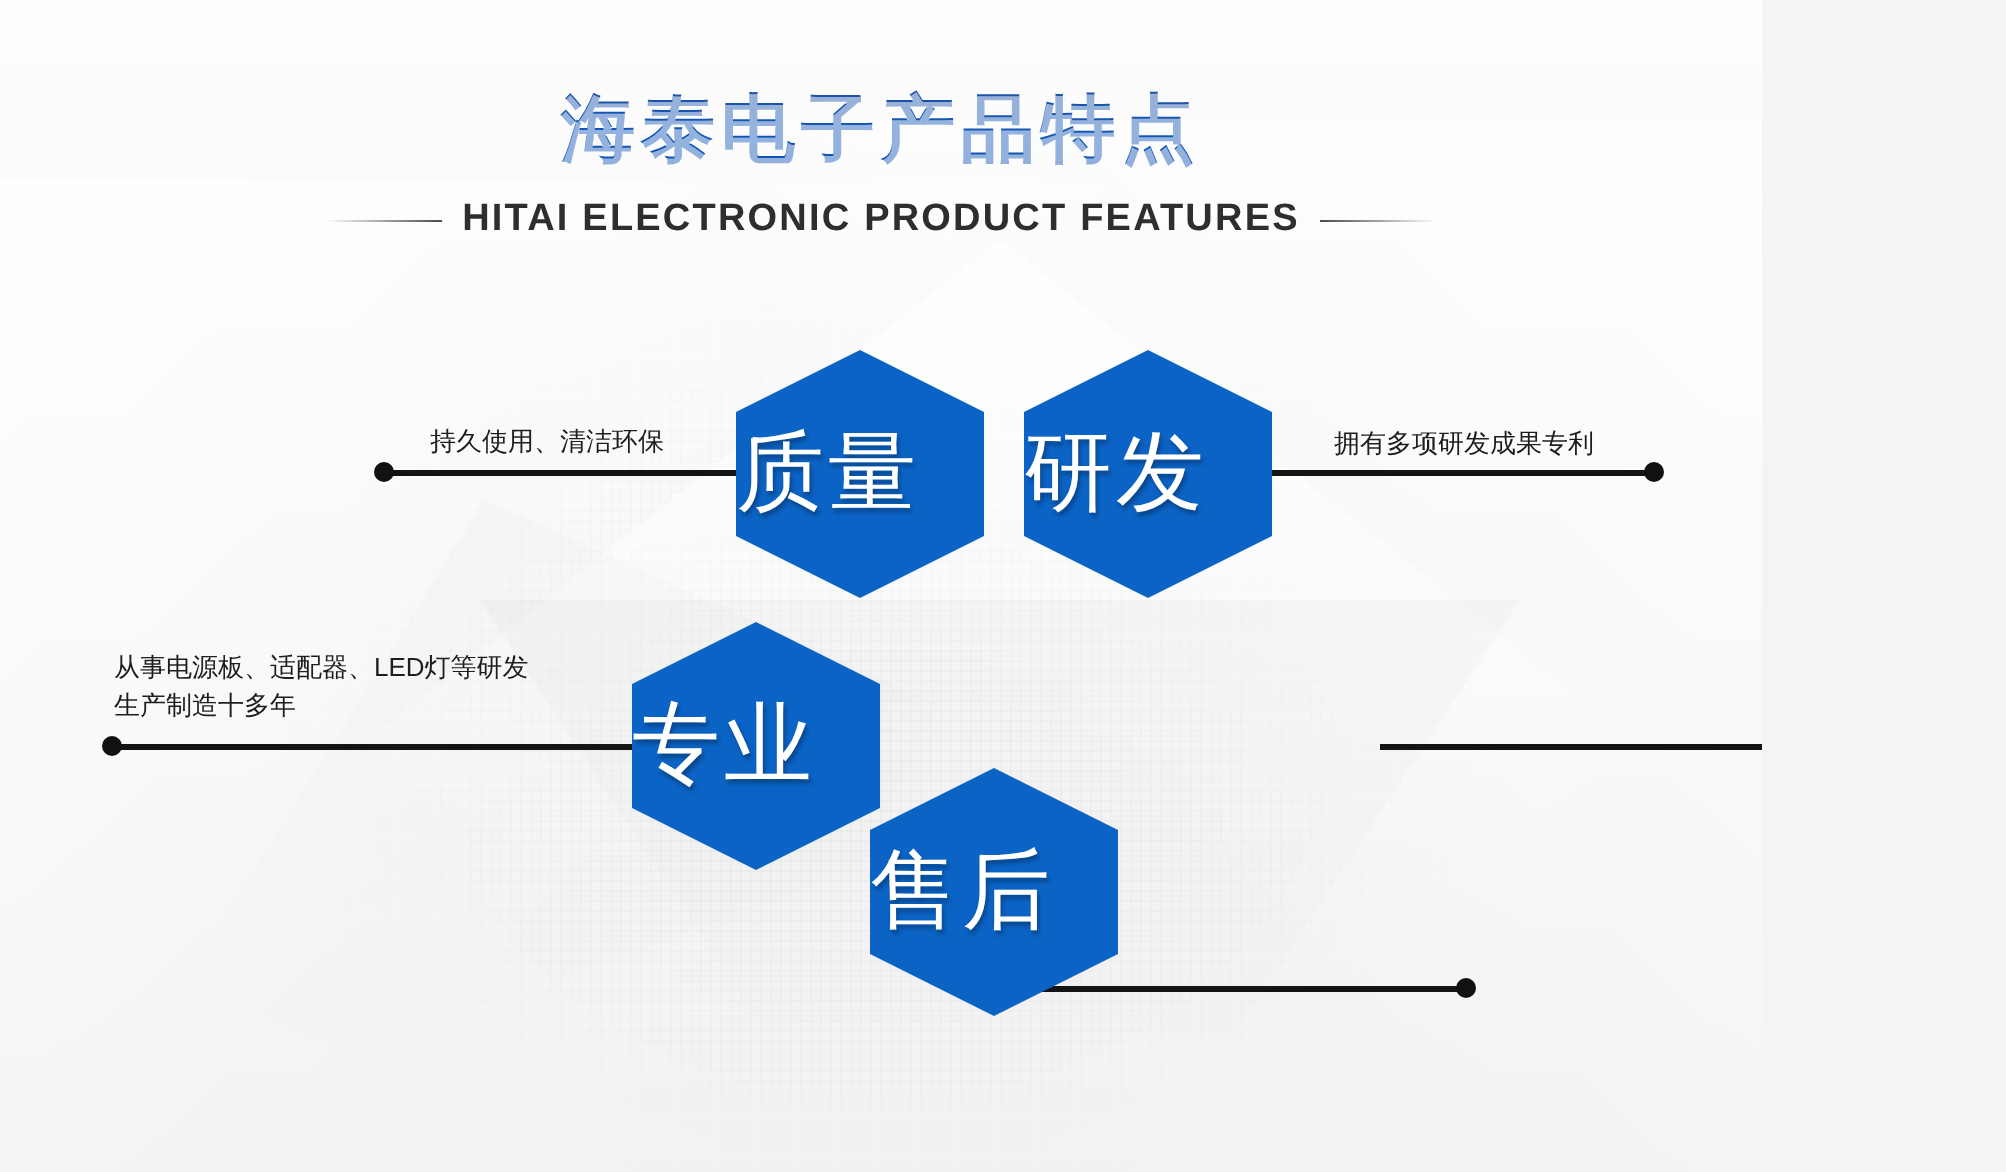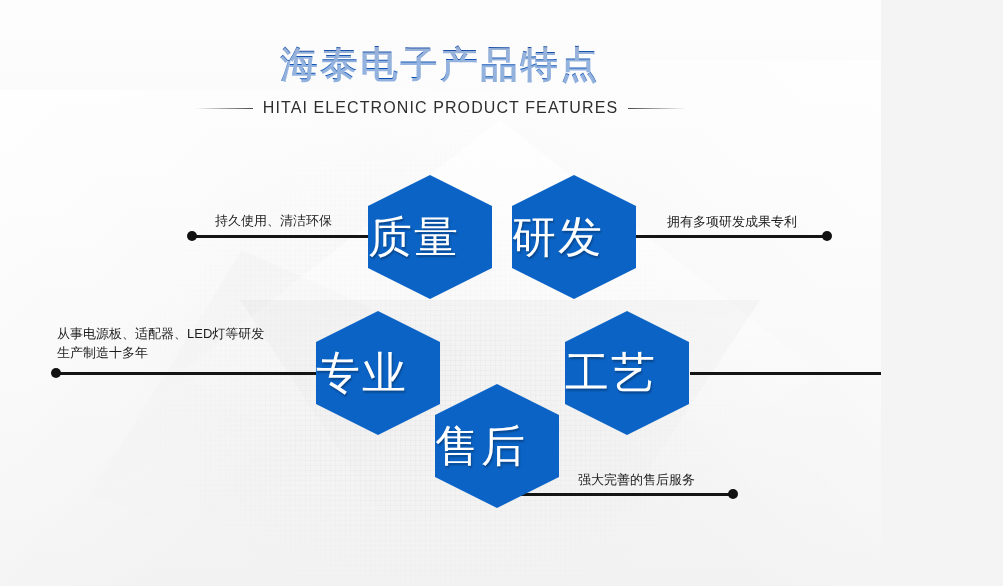--- a/index.html
+++ b/index.html
@@ -62,21 +62,21 @@
     line-height:1.25;
   }
   .sub-wrap {
     display:flex; align-items:center; justify-content:center;
     gap:10px; margin-top:11px;
   }
   .rule { width:58px; height:1px; }
   .rule.left  { background:linear-gradient(90deg, rgba(60,60,60,0) 0%, #4a4a4a 100%); }
   .rule.right { background:linear-gradient(90deg, #4a4a4a 0%, rgba(60,60,60,0) 100%); }
   .subtitle {
-    font-size:16px; letter-spacing:1.1px; color:#2e2e2e; font-weight:400;
+    font-size:19px; letter-spacing:1.1px; color:#2e2e2e; font-weight:700;
     white-space:nowrap;
   }
 
   
   .line {
     position:absolute; height:2.5px; background:#141414;
   }
   .dot {
     position:absolute; width:10px; height:10px; border-radius:50%;
     background:#111;
@@ -139,35 +139,31 @@
   <div class="caption two" style="left:57px; top:325px;">
     <div>从事电源板、适配器、LED灯等研发</div>
     <div>生产制造十多年</div>
   </div>
 
   <div class="line" style="left:690px; top:372px; width:240px;"></div>
   <div class="dot" style="left:923px; top:368px;"></div>
 
   <div class="line" style="left:504px; top:493px; width:231px;"></div>
   <div class="dot" style="left:728px; top:489px;"></div>
-  <div class="caption" style="left:578px; top:470px;">强大完善的售后服务</div>
 
   <div class="hex" style="left:368px; top:175px; width:124px; height:124px; background:#0b63c5;">
     <span class="label">质量</span>
   </div>
 
   <div class="hex" style="left:316px; top:311px; width:124px; height:124px; background:#0b63c5;">
     <span class="label">专业</span>
   </div>
 
   <div class="hex" style="left:512px; top:175px; width:124px; height:124px; background:#0b63c5;">
     <span class="label">研发</span>
   </div>
 
-  <div class="hex" style="left:565px; top:311px; width:124px; height:124px; background:#0b63c5;">
-    <span class="label">工艺</span>
-  </div>
 
   <div class="hex" style="left:435px; top:384px; width:124px; height:124px; background:#0b63c5;">
     <span class="label">售后</span>
   </div>
 
 </div>
 
 </body></html>

